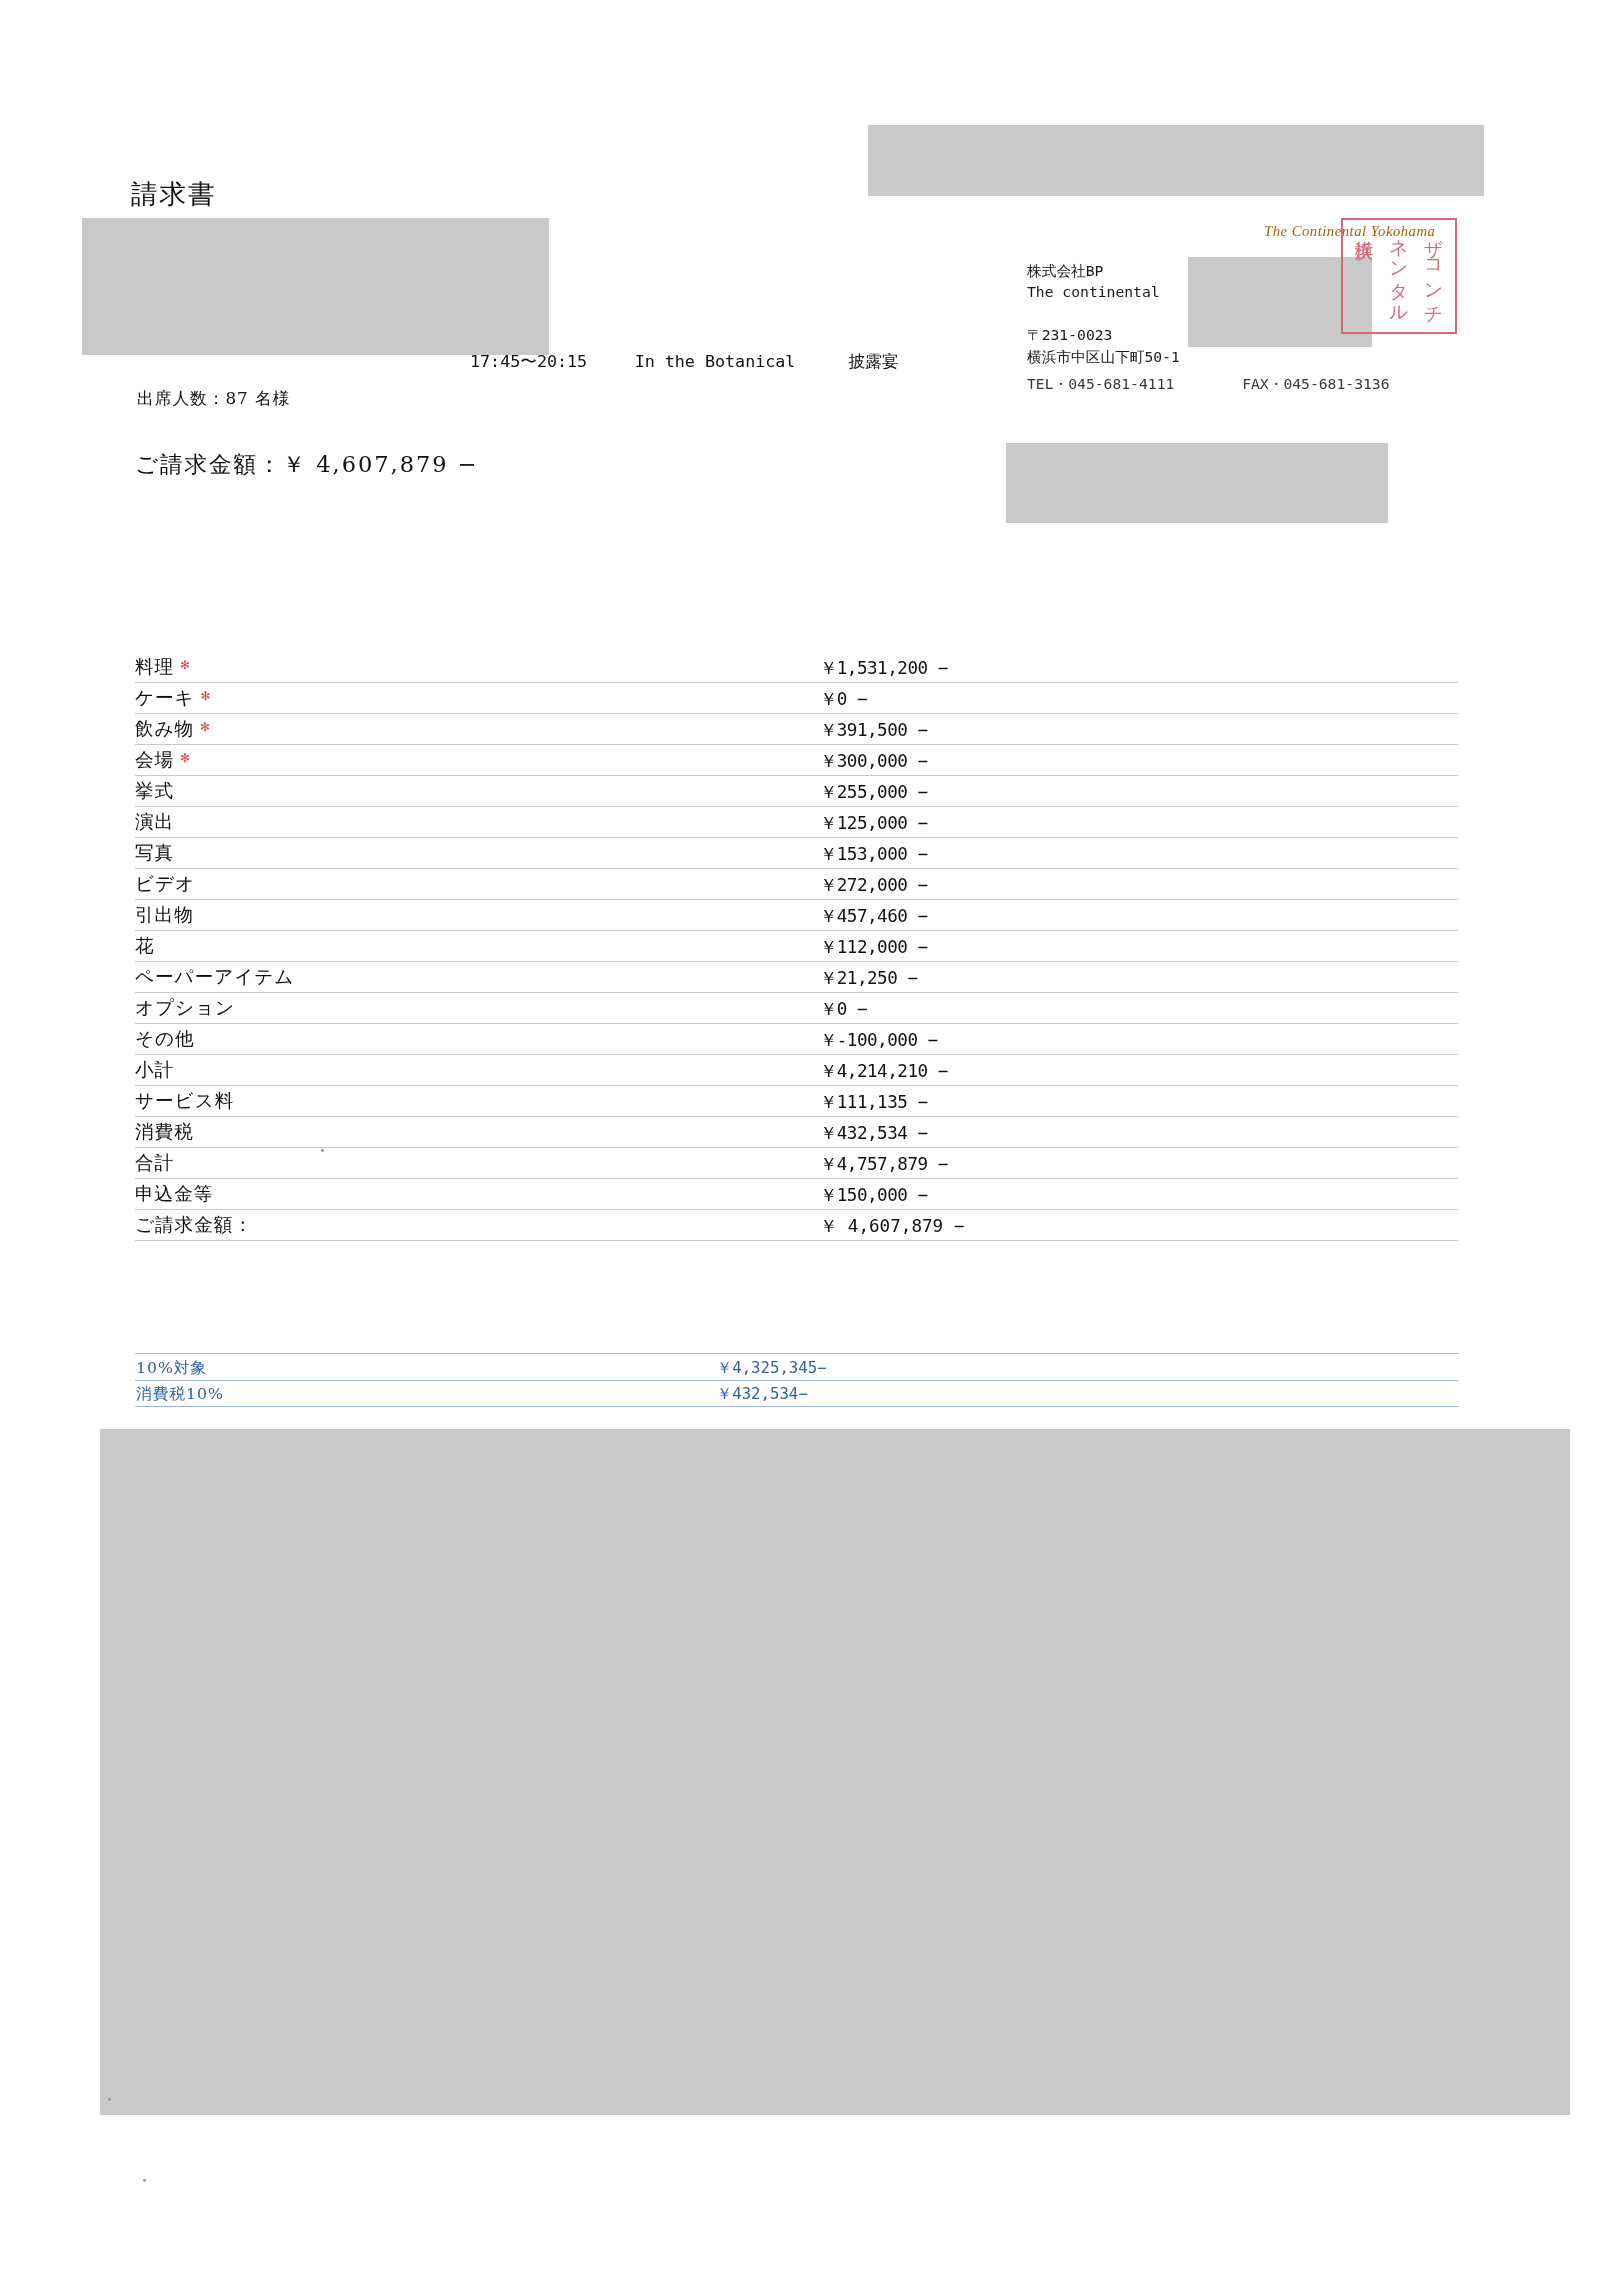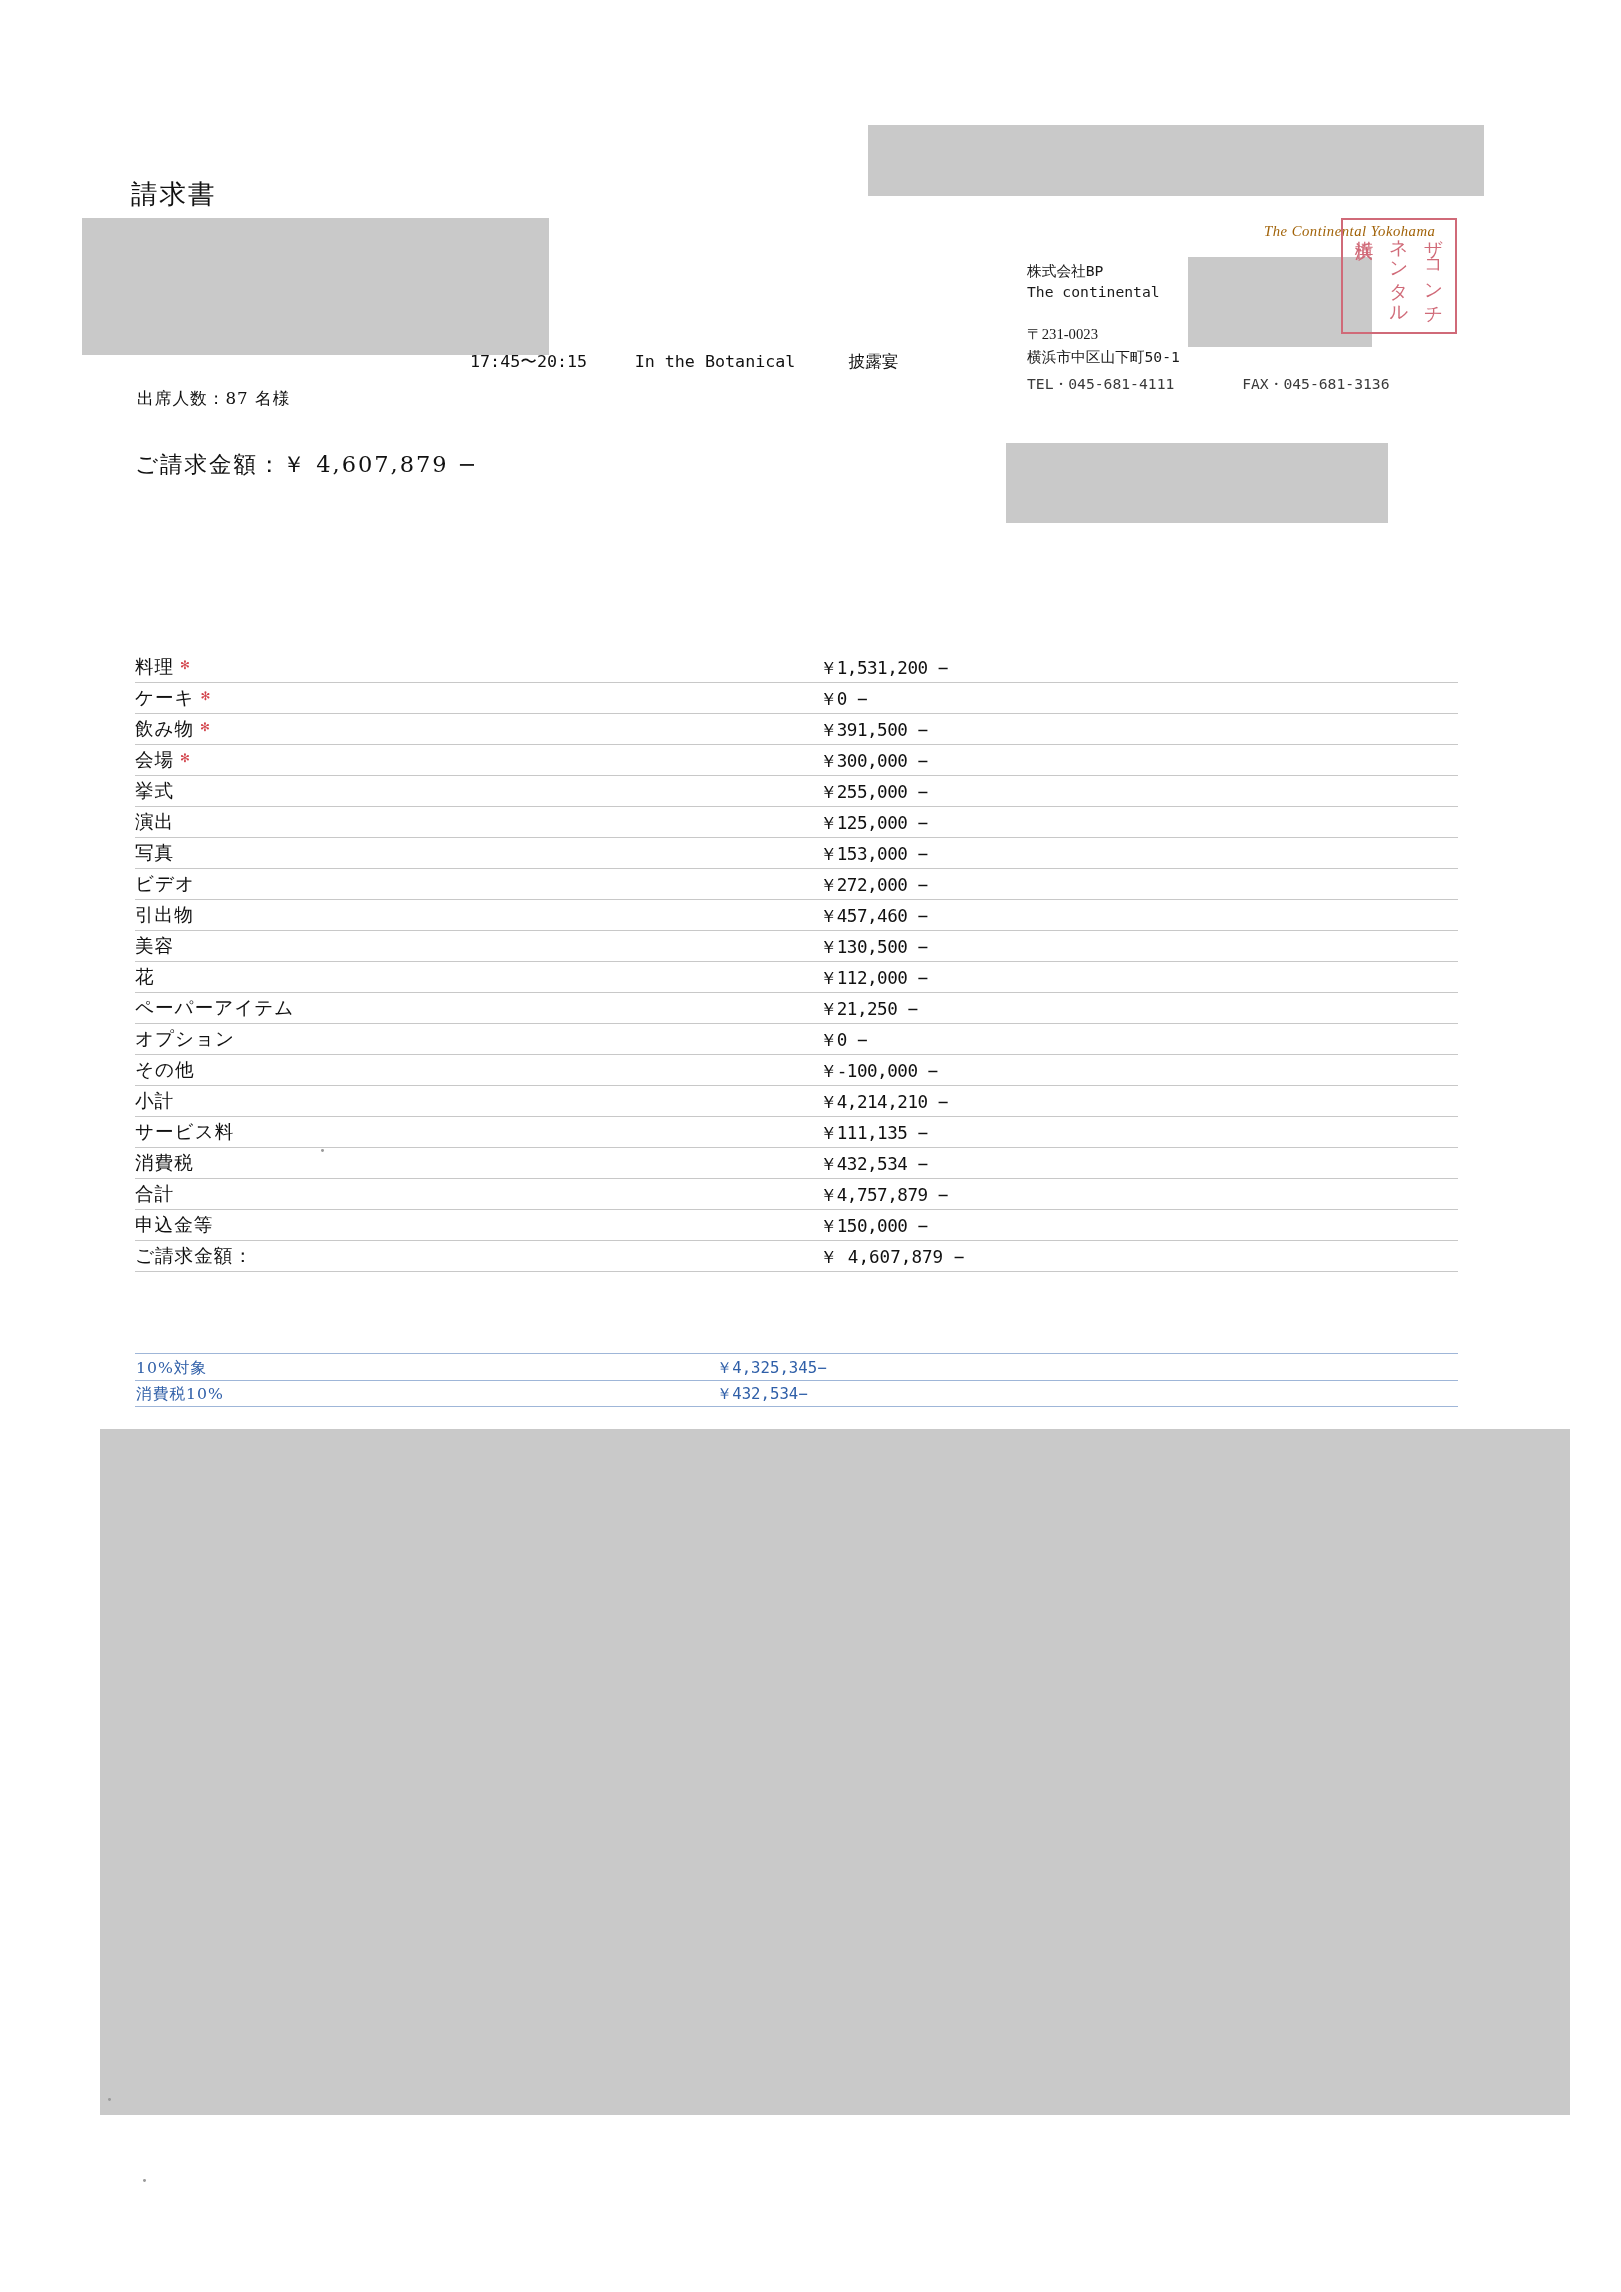--- a/index.html
+++ b/index.html
@@ -76,21 +76,21 @@
   .vendor {
     position: absolute;
     left: 1027px;
     top: 260px;
     font-size: 14.7px;
     font-family: "DejaVu Sans Mono", monospace;
     line-height: 1.45;
     white-space: nowrap;
     color: #1a1a1a;
   }
-  .vendor .addr { margin-top: 21.6px; font-family: Liberation Serif, serif; }
+  .vendor .addr { margin-top: 21.6px; }
   .vendor .tel {
     margin-top: 5.9px;
     color: #3a3a3a;
   }
   .vendor .tel .fax { display:inline-block; margin-left: 59px; }
 
   
   .brandmark {
     position: absolute;
     left: 1264px;
@@ -284,24 +284,20 @@
       </tr>
       <tr>
         <td class="label">ビデオ</td>
         <td class="amount">￥272,000 −</td>
       </tr>
       <tr>
         <td class="label">引出物</td>
         <td class="amount">￥457,460 −</td>
       </tr>
       <tr>
-        <td class="label">美容</td>
-        <td class="amount">￥130,500 −</td>
-      </tr>
-      <tr>
         <td class="label">花</td>
         <td class="amount">￥112,000 −</td>
       </tr>
       <tr>
         <td class="label">ペーパーアイテム</td>
         <td class="amount">￥21,250 −</td>
       </tr>
       <tr>
         <td class="label">オプション</td>
         <td class="amount">￥0 −</td>

